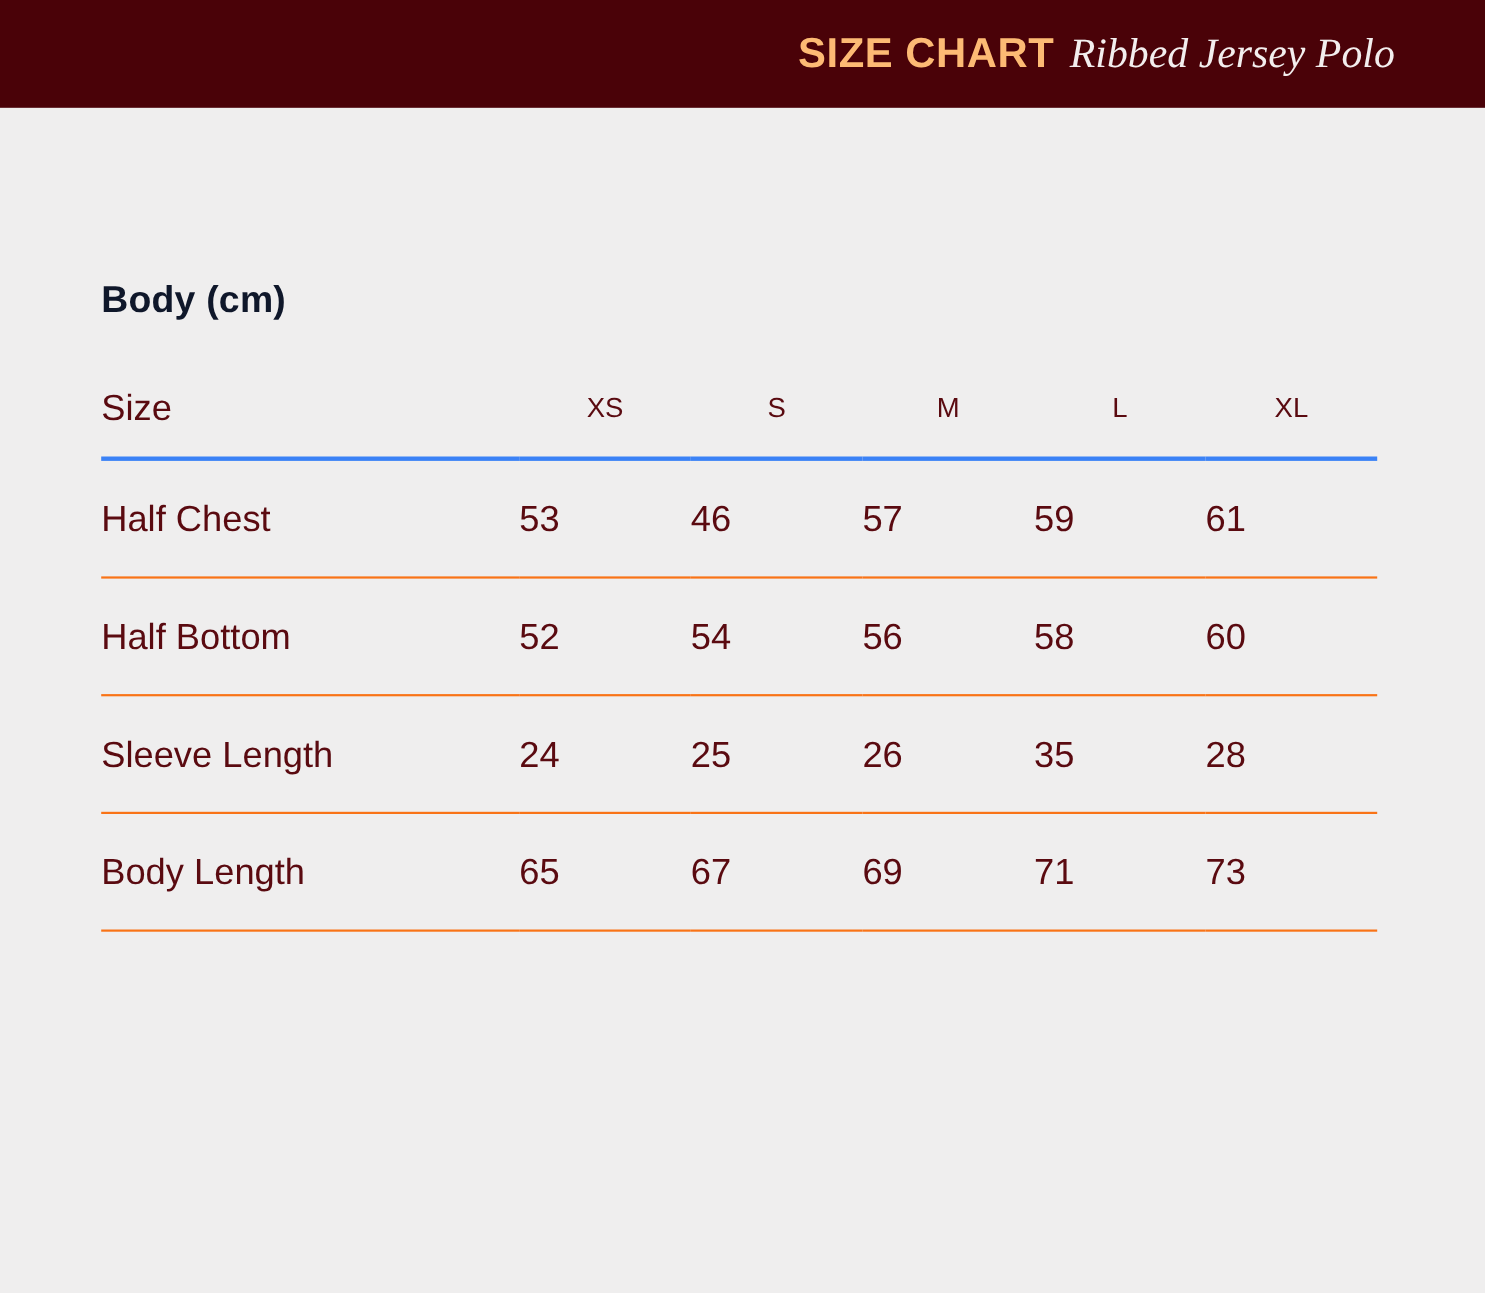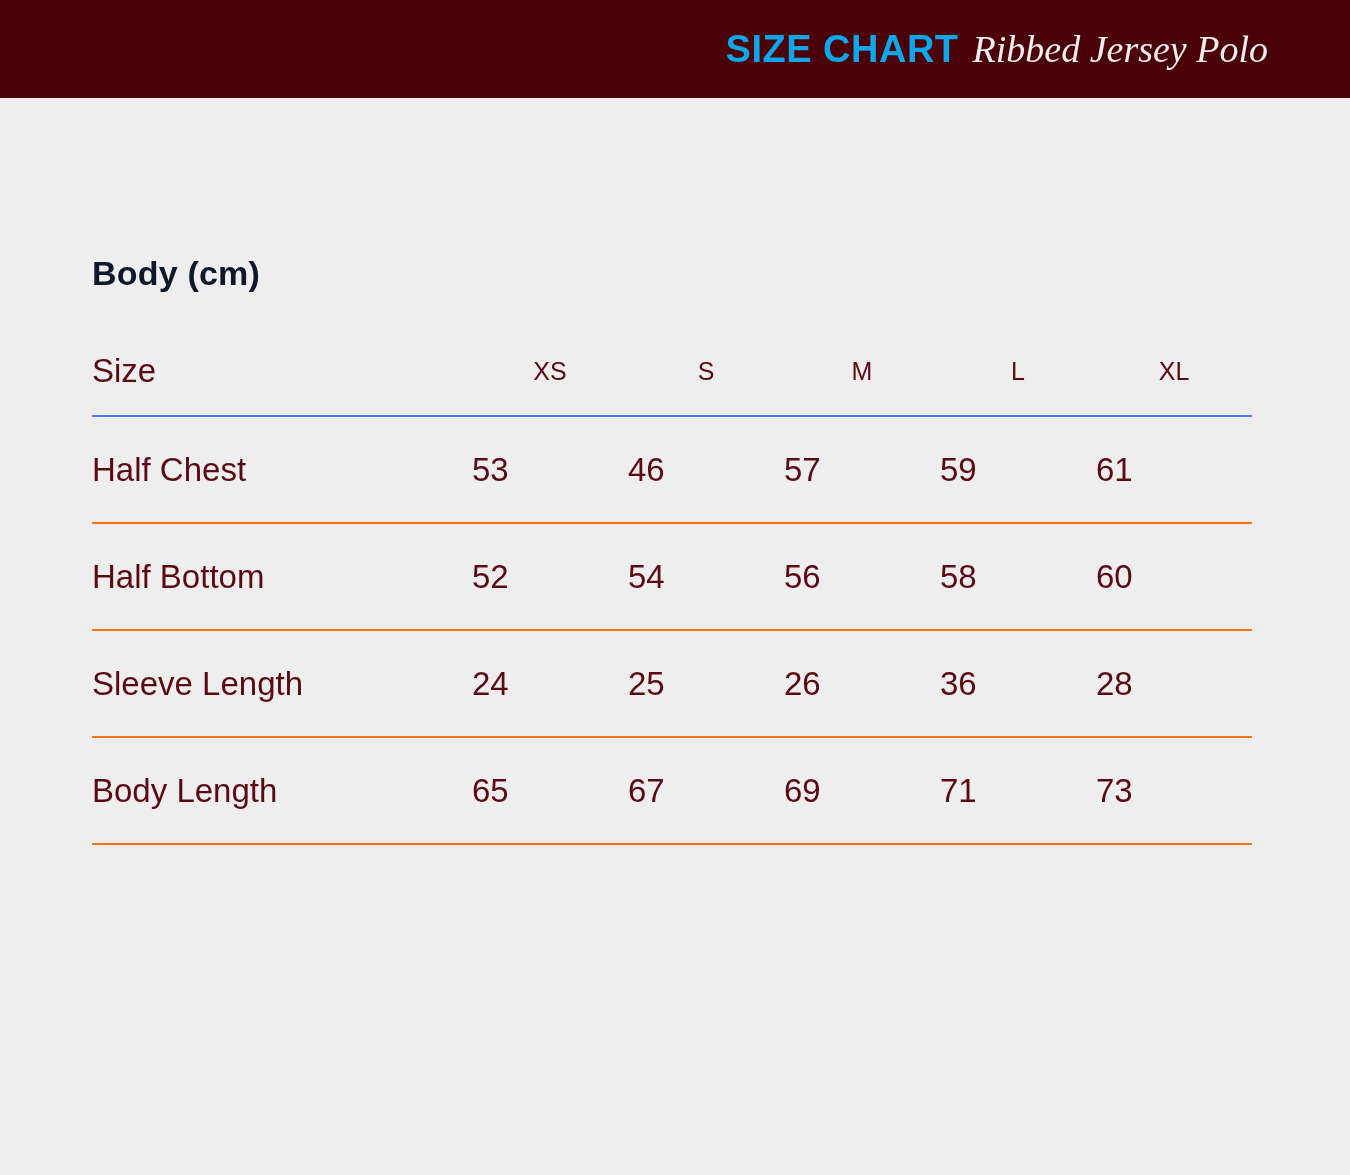--- a/index.html
+++ b/index.html
@@ -27,21 +27,21 @@
     width: 100%;
     height: 98px;
     background: #4a0208;
     display: flex;
     align-items: center;
     justify-content: flex-end;
     box-sizing: border-box;
     padding-right: 82px;
   }
   .header-title {
-    color: #0ea5e9;
+    color: #fdba74;
     font-family: "Liberation Sans", sans-serif;
     font-weight: bold;
     font-size: 38px;
     letter-spacing: 0.5px;
     white-space: nowrap;
   }
   .header-subtitle {
     color: #f3eeee;
     font-family: "Liberation Serif", serif;
     font-style: italic;
@@ -92,21 +92,21 @@
     padding-right: 16px;
     font-weight: bold;
   }
   thead th.label-head {
     text-align: left;
     padding-right: 0;
     font-weight: normal;
     font-size: 33px;
   }
   thead tr {
-    border-bottom: 2px solid #3b82f6;
+    border-bottom: 4px solid #3b82f6;
   }
 
   tbody td {
     font-size: 33px;
     height: 105px;
     text-align: left;
     padding-right: 16px;
   }
   tbody td.row-label {
     text-align: left;
@@ -177,21 +177,21 @@
           <td>54</td>
           <td>56</td>
           <td>58</td>
           <td>60</td>
         </tr>
         <tr>
           <td class="row-label">Sleeve Length</td>
           <td>24</td>
           <td>25</td>
           <td>26</td>
-          <td>36</td>
+          <td>35</td>
           <td>28</td>
         </tr>
         <tr>
           <td class="row-label">Body Length</td>
           <td>65</td>
           <td>67</td>
           <td>69</td>
           <td>71</td>
           <td>73</td>
         </tr>

